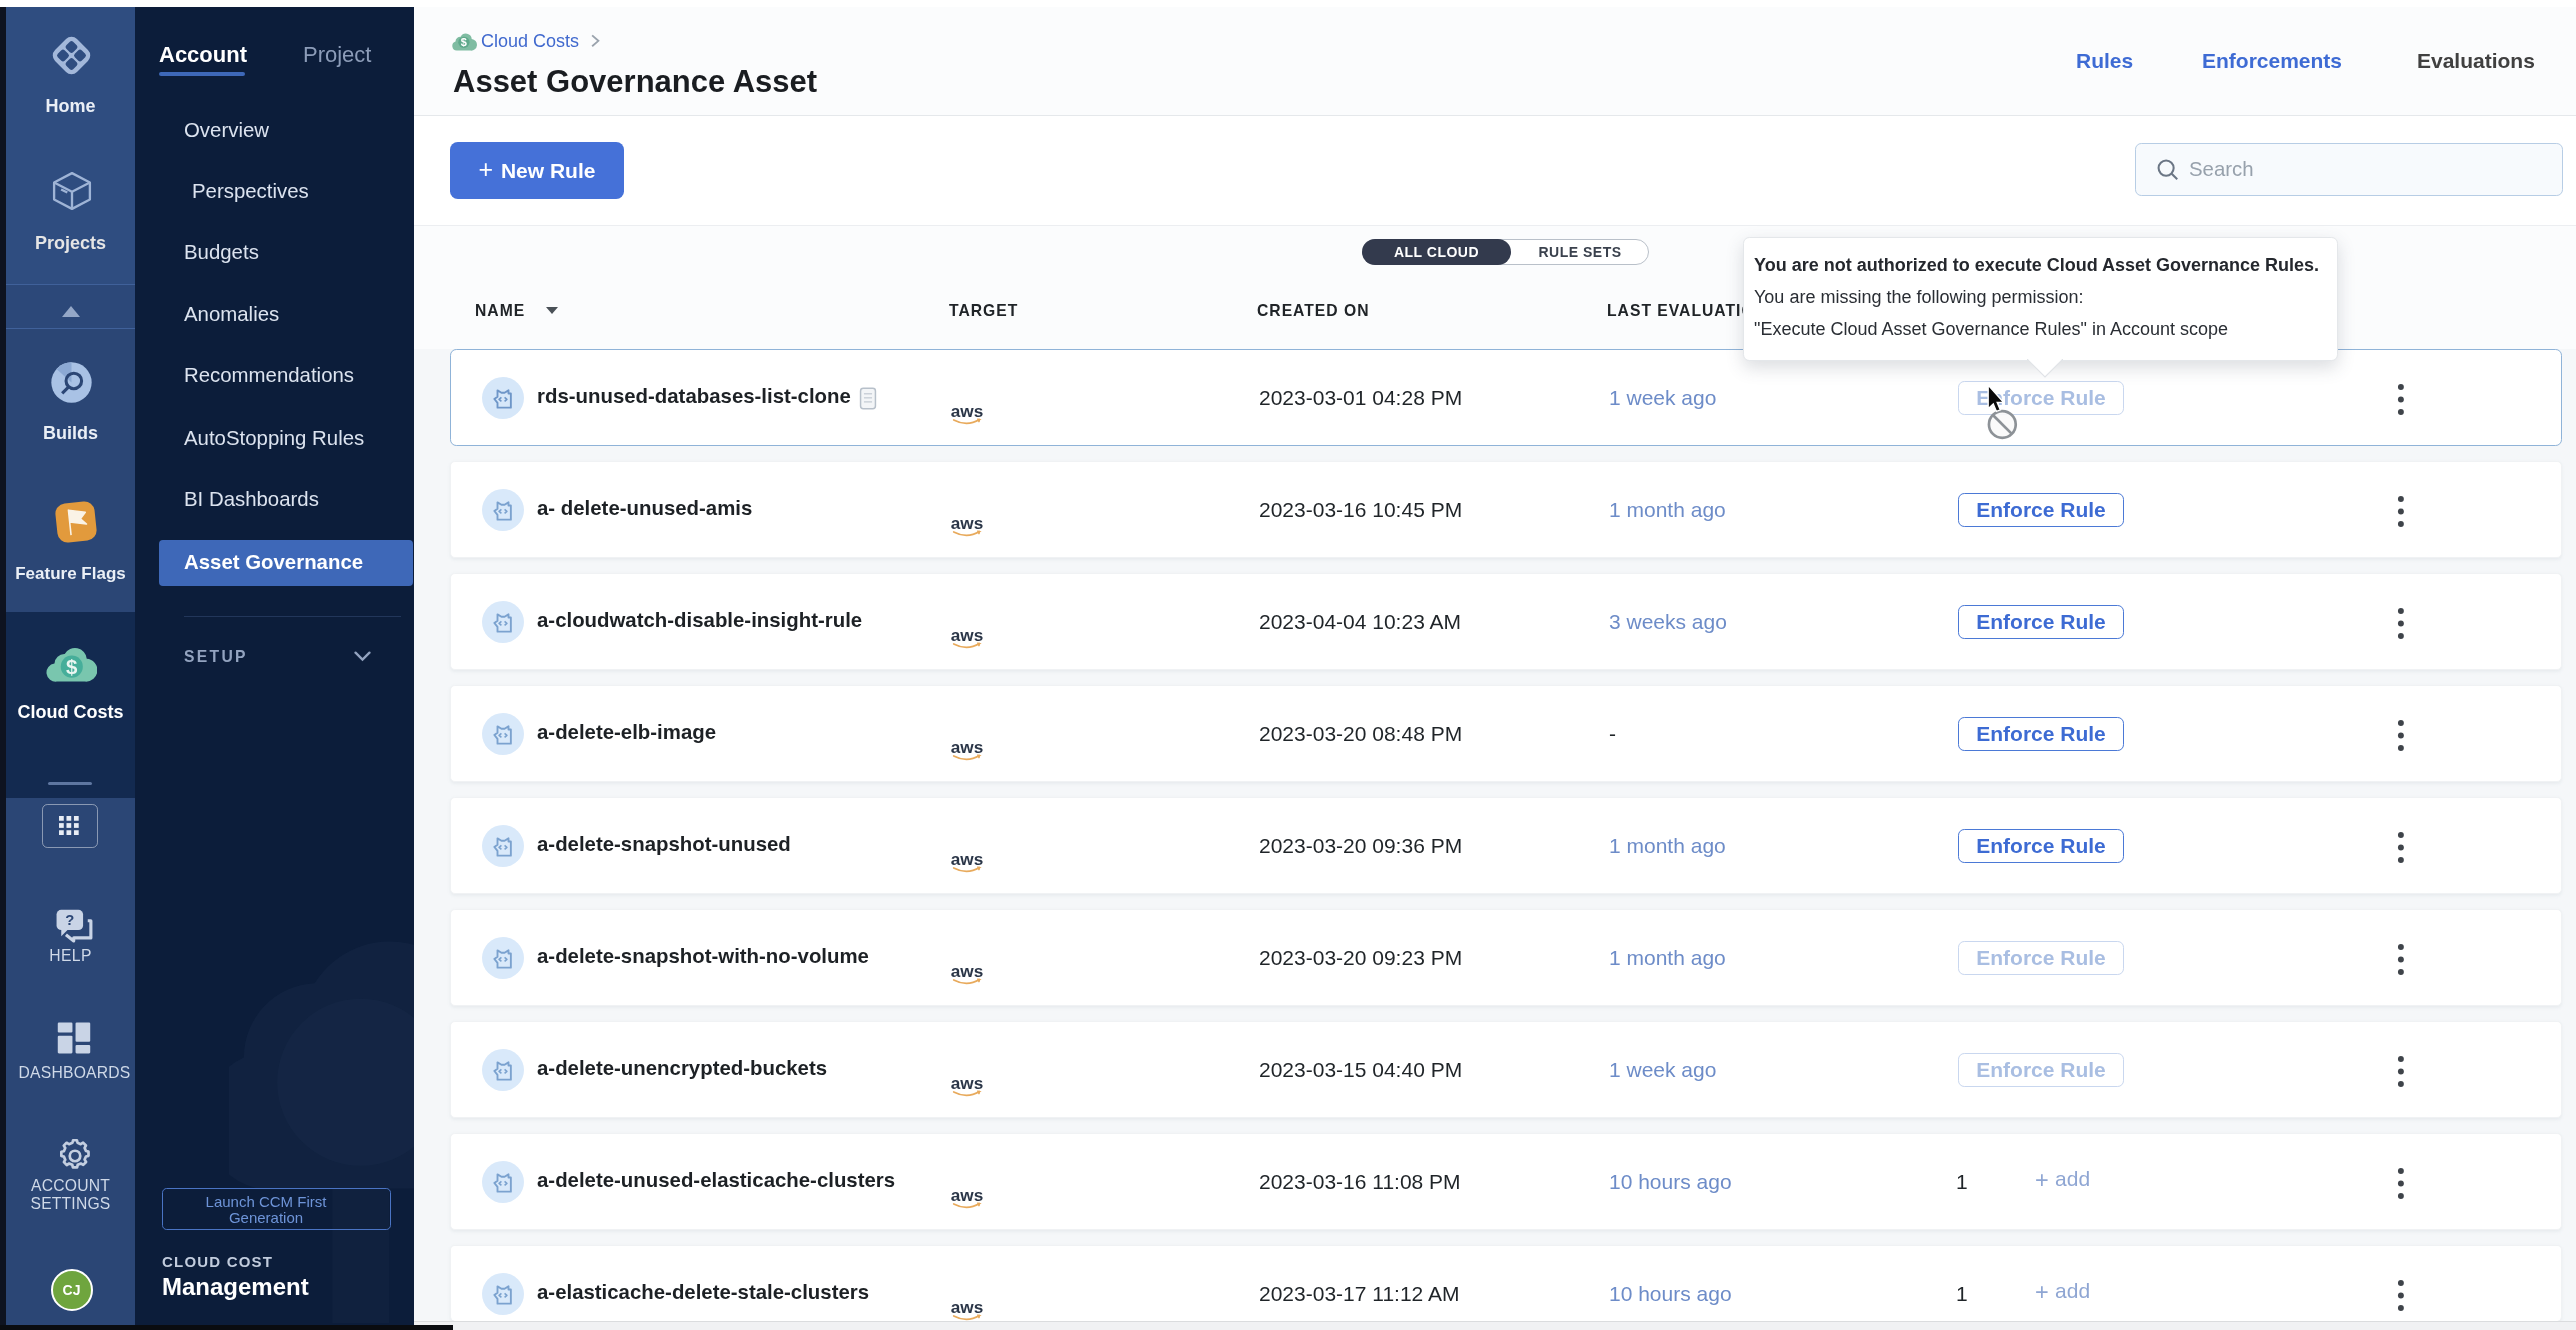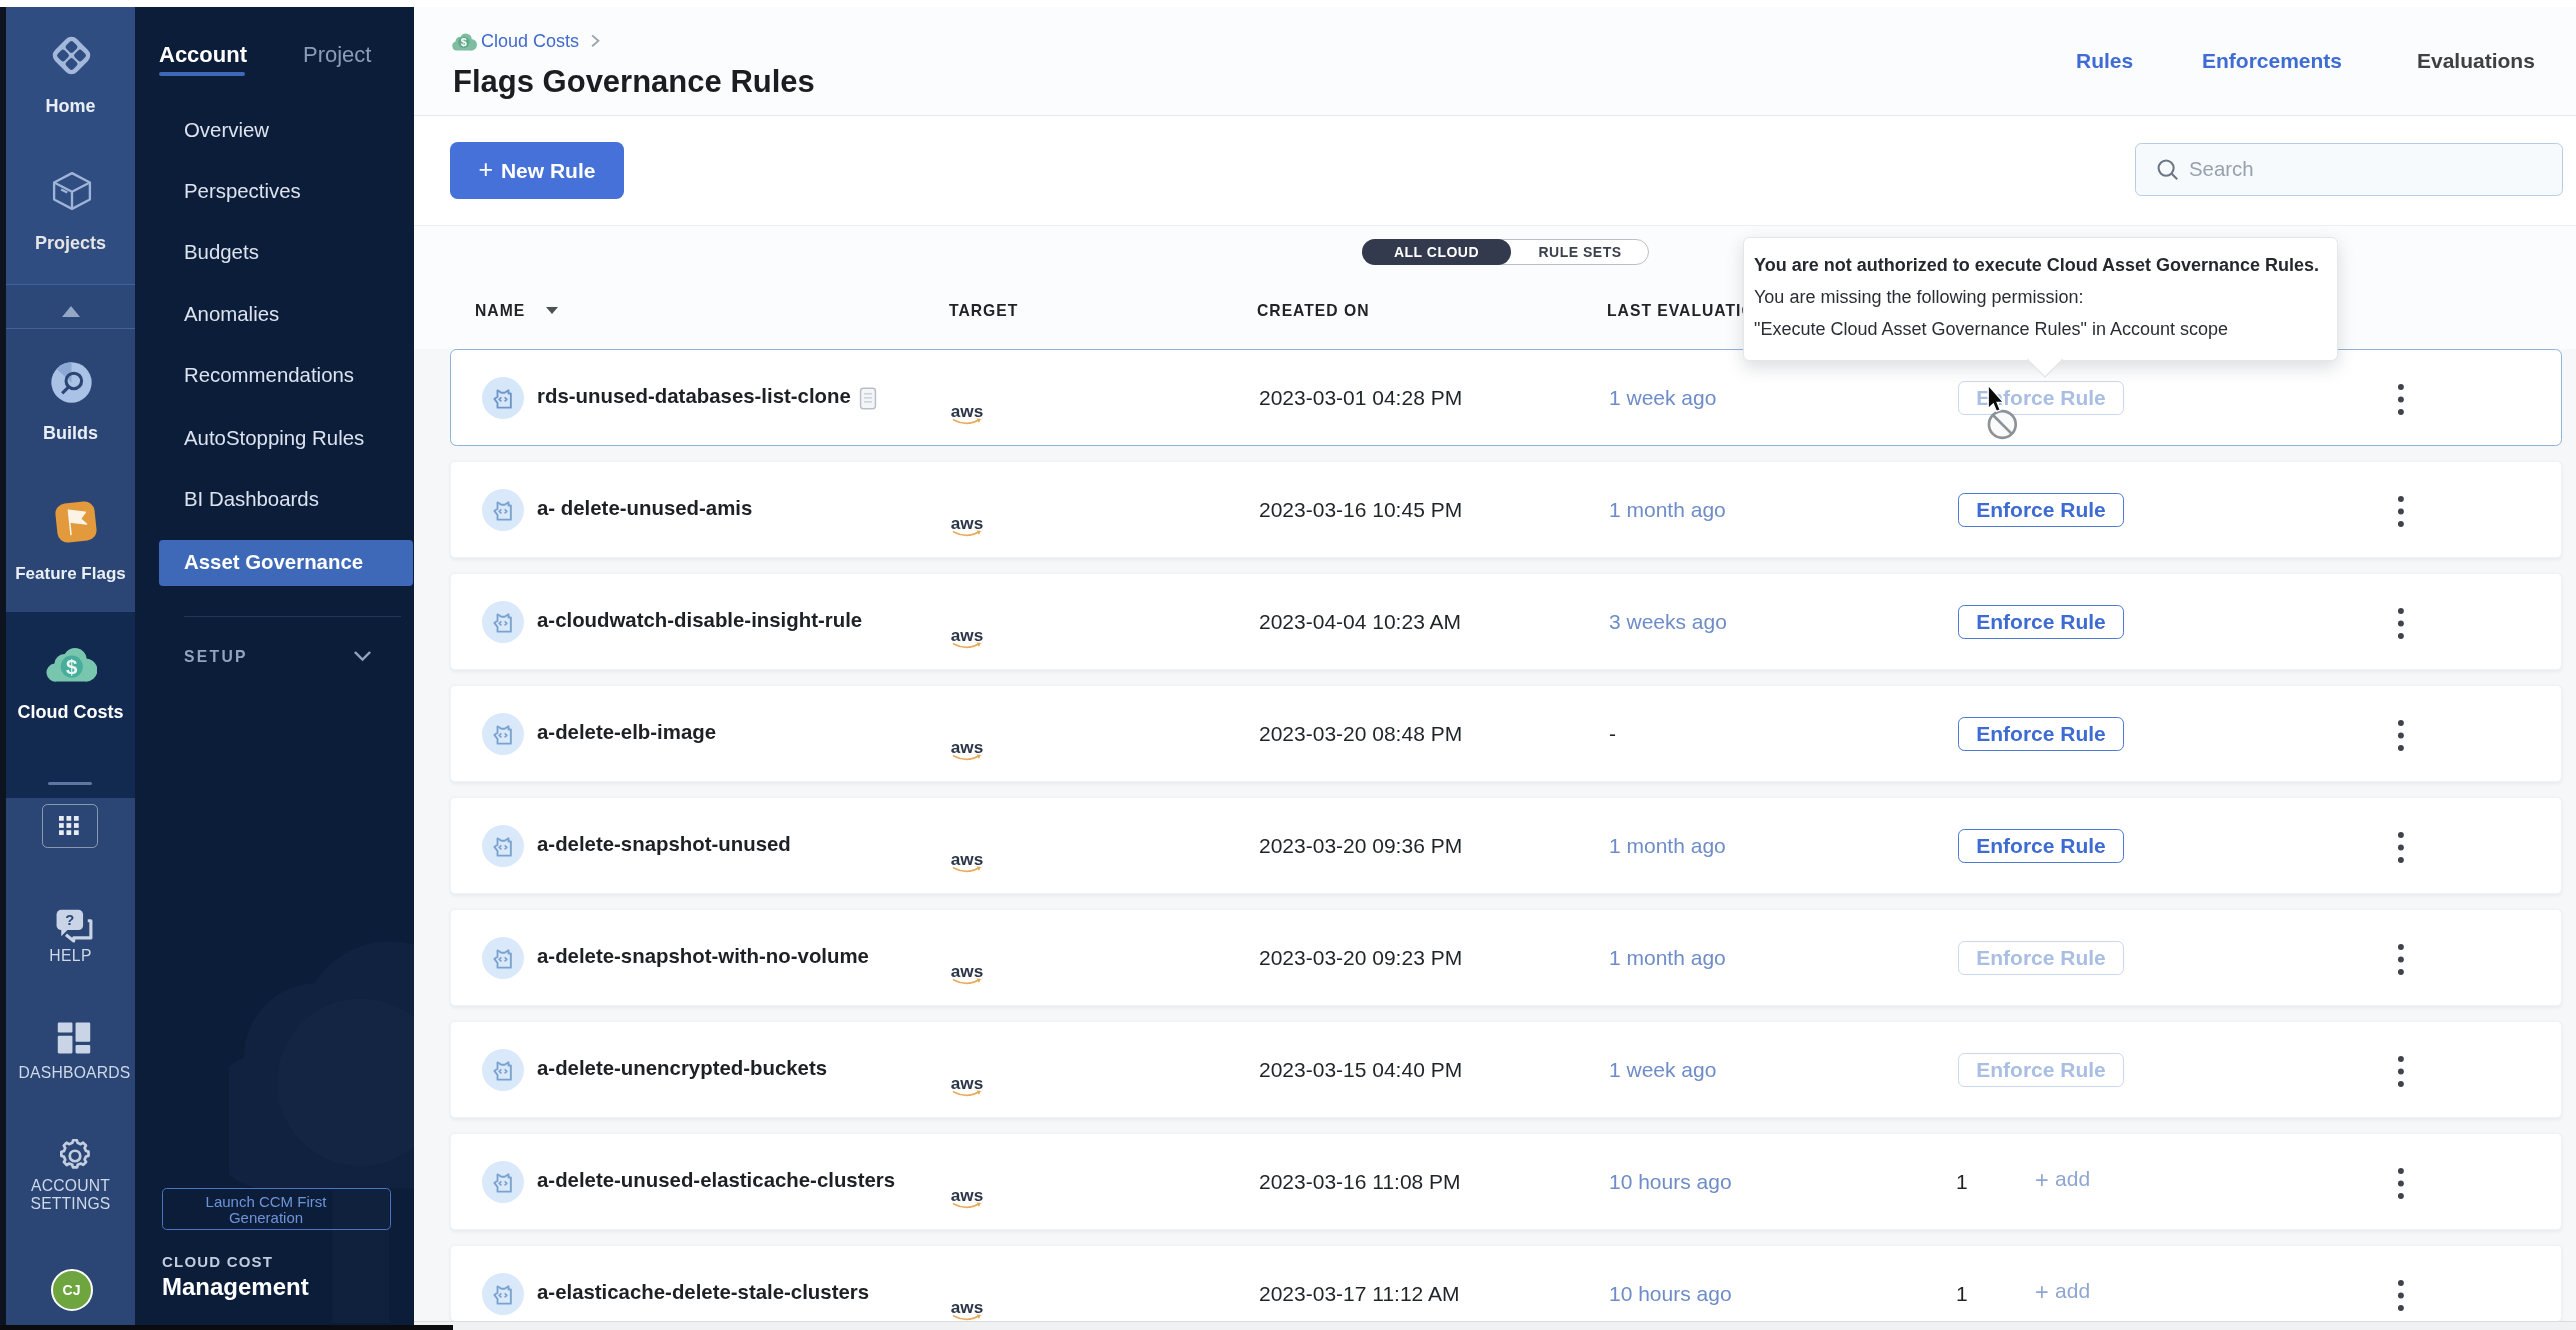--- a/index.html
+++ b/index.html
@@ -35,21 +35,21 @@
 
 <svg class="abs" style="left:450px; top:31px;" width="27" height="19.6" viewBox="0 0 34 25">
   <path d="M27.5 10.2 A7.5 7.5 0 0 0 13.4 7.3 A6.3 6.3 0 0 0 6.8 13.5 A5.9 5.9 0 0 0 8.3 25 L26 25 A7.4 7.4 0 0 0 27.5 10.2 Z" fill="#7FBCA2"></path>
   <circle cx="17.5" cy="14.5" r="7.2" fill="#5FA98B"></circle>
   <text x="17.5" y="19.5" font-size="14" font-weight="bold" fill="#fff" text-anchor="middle">$</text>
 </svg>
 <div class="abs" style="left:481px; top:31px; font-size:18px; color:#4069CE; font-weight:500;">Cloud Costs</div>
 <svg class="abs" style="left:589px; top:33px;" width="12.5" height="15.7" viewBox="0 0 16 20">
     <polyline points="4,3 12,10 4,17" fill="none" stroke="#9AA3AD" stroke-width="2.4"></polyline>
   </svg>
-<div class="abs" style="left:453px; top:64px; font-size:31px; color:#1A1D21; font-weight:700;">Flags Governance Rules</div>
+<div class="abs" style="left:453px; top:64px; font-size:31px; color:#1A1D21; font-weight:700;">Asset Governance Asset</div>
 
 <div class="abs" style="left:2076px; top:49px; font-size:21px; color:#3E6BD4; font-weight:600;">Rules</div>
 <div class="abs" style="left:2202px; top:49px; font-size:21px; color:#3E6BD4; font-weight:600;">Enforcements</div>
 <div class="abs" style="left:2417px; top:49px; font-size:21px; color:#404040; font-weight:600;">Evaluations</div>
 
 <div class="abs" style="left:450px; top:142px; width:174px; height:57px; background:#4571D8; border-radius:7.8px; color:#fff; display:flex; align-items:center; justify-content:center;">
   <span style="font-size:25px; font-weight:400; margin-right:7.8px; margin-top:-2.3px;">+</span>
   <span style="font-size:21px; font-weight:700;">New Rule</span>
 </div>
 
@@ -388,21 +388,21 @@
     <path d="M330 190 A125 125 0 0 0 100 140 A105 105 0 0 0 0 245 A98 98 0 0 0 20 430 L310 430 A120 120 0 0 0 330 190 Z" fill="rgba(130,158,200,0.045)"></path>
     <circle cx="165" cy="280" r="118" fill="rgba(130,158,200,0.03)"></circle>
     <path d="M125 430 L205 430 L205 620 L125 620 Z" fill="rgba(130,158,200,0.035)"></path>
   </svg>
 
   <div class="abs" style="left:24px; top:35px; font-size:22px; font-weight:700; color:#FFFFFF;">Account</div>
   <div class="abs" style="left:24px; top:65px; width:86px; height:3.9px; background:#3E68B8; border-radius:2.3px;"></div>
   <div class="abs" style="left:168px; top:35px; font-size:22px; font-weight:500; color:#8C9CB8;">Project</div>
 
   <div class="abs" style="left:49px; top:112px; font-size:20.4px; font-weight:500; color:#DCE3EF;">Overview</div>
-  <div class="abs" style="left:49px; top:173px; font-size:20.4px; font-weight:500; color:#DCE3EF;">Perspectives</div>
+  <div class="abs" style="left:57px; top:173px; font-size:20.4px; font-weight:500; color:#DCE3EF;">Perspectives</div>
   <div class="abs" style="left:49px; top:234px; font-size:20.4px; font-weight:500; color:#DCE3EF;">Budgets</div>
   <div class="abs" style="left:49px; top:296px; font-size:20.4px; font-weight:500; color:#DCE3EF;">Anomalies</div>
   <div class="abs" style="left:49px; top:357px; font-size:20.4px; font-weight:500; color:#DCE3EF;">Recommendations</div>
   <div class="abs" style="left:49px; top:420px; font-size:20.4px; font-weight:500; color:#DCE3EF;">AutoStopping Rules</div>
   <div class="abs" style="left:49px; top:481px; font-size:20.4px; font-weight:500; color:#DCE3EF;">BI Dashboards</div>
   <div class="abs" style="left:23.5px; top:533px; width:254px; height:46px; background:#3E68B8; border-radius:3.9px;"></div>
   <div class="abs" style="left:49px; top:544px; font-size:20.4px; font-weight:600; color:#FFFFFF;">Asset Governance</div>
   <div class="abs" style="left:49px; top:609px; width:217px; height:0.8px; background:#22365A;"></div>
   <div class="abs" style="left:49px; top:641px; font-size:15.7px; font-weight:600; letter-spacing:2.3px; color:#93A3BF;">SETUP</div>
   <svg class="abs" style="left:219px; top:644px;" width="17" height="11" viewBox="0 0 22 14">

